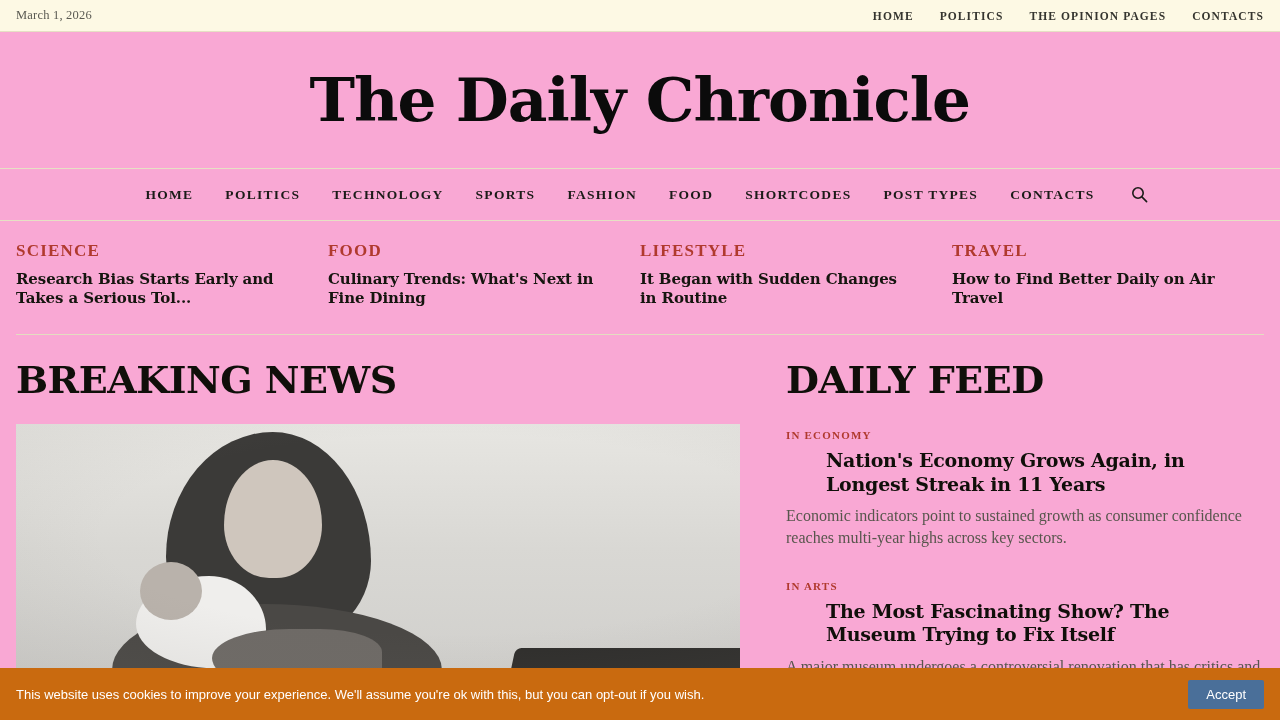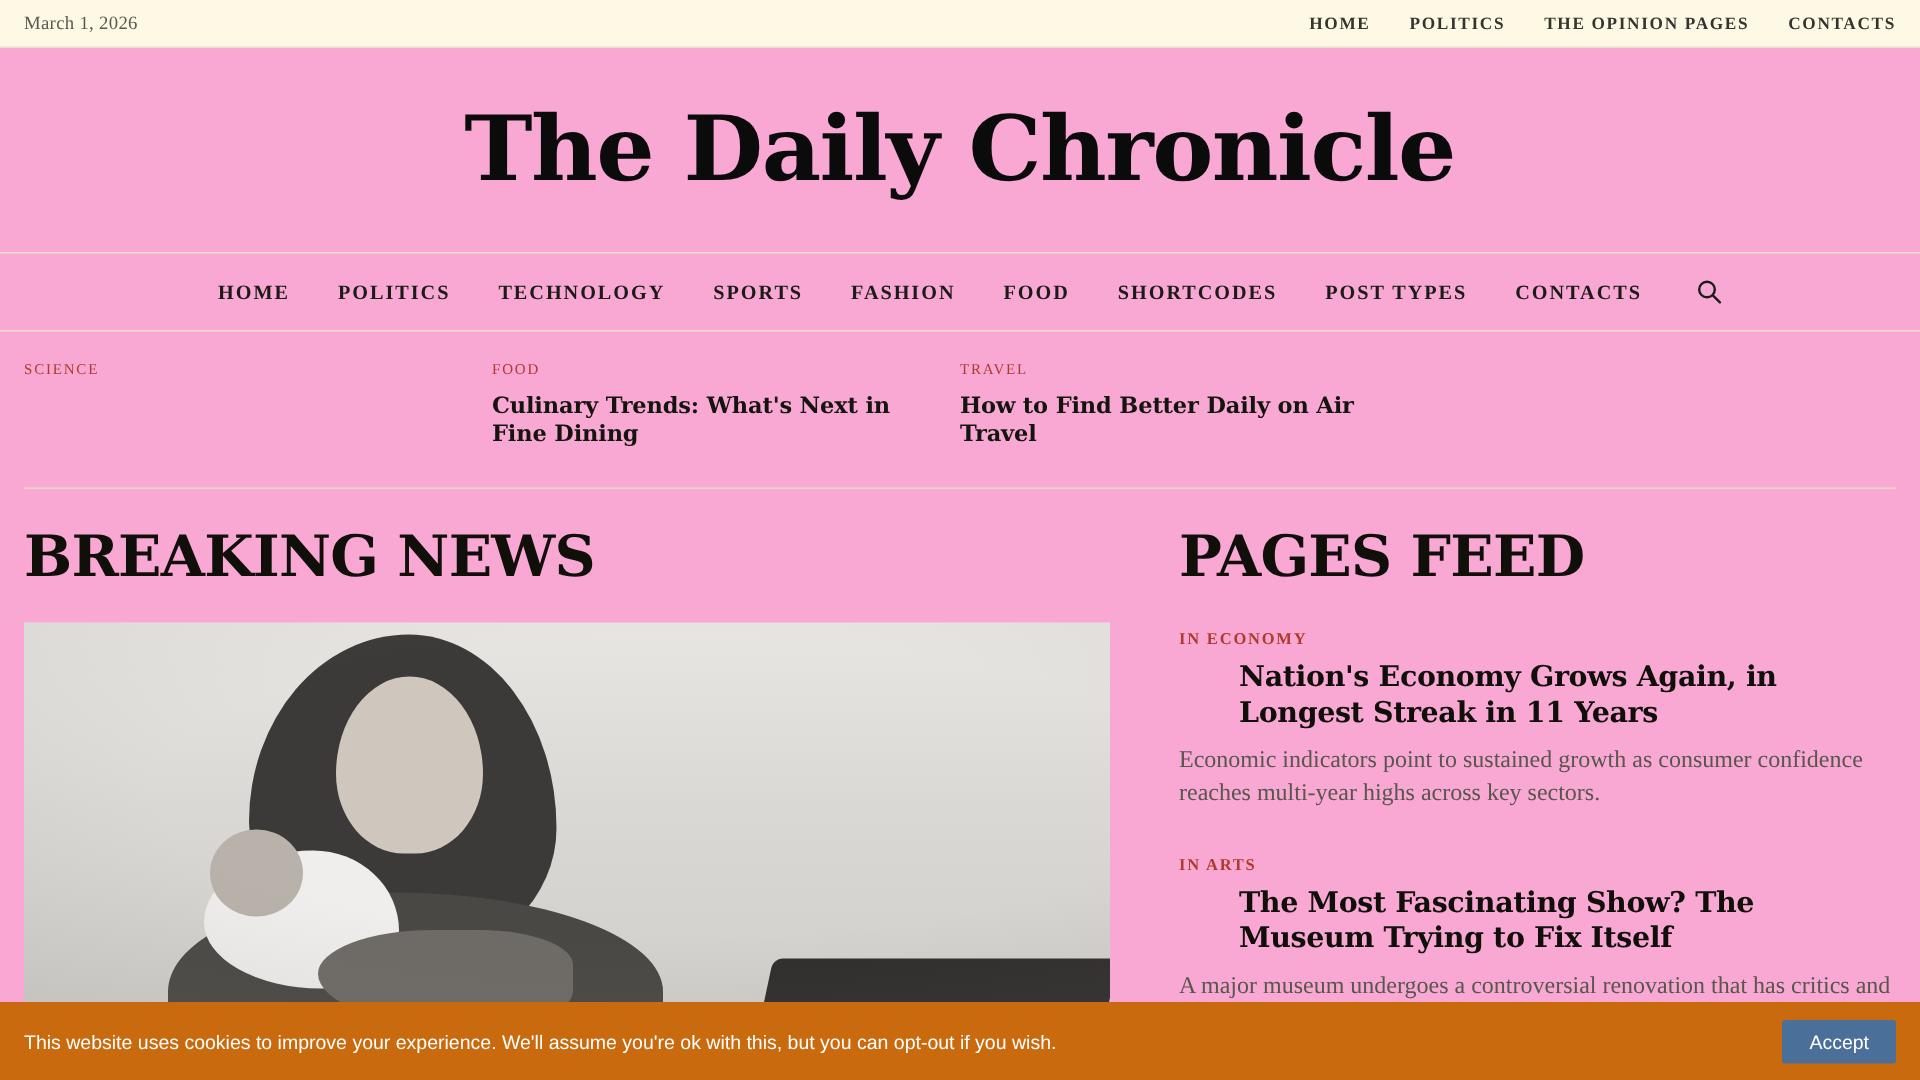--- a/index.html
+++ b/index.html
@@ -88,22 +88,22 @@
   
   .strip {
     display: grid;
     grid-template-columns: repeat(4, 1fr);
     gap: 0;
     padding: 20px 16px 0 16px;
   }
   .strip-item { padding-right: 46px; }
   .strip-cat {
     font-family: "Liberation Serif", serif;
-    font-size: 10px;
-    font-weight: 400;
+    font-size: 17px;
+    font-weight: 700;
     letter-spacing: 1.2px;
     text-transform: uppercase;
     color: #b03a2e;
     margin-bottom: 9px;
   }
   .strip-title {
     font-family: "DejaVu Serif", serif;
     font-size: 15px;
     font-weight: 700;
     line-height: 1.28;
@@ -278,24 +278,29 @@
       <svg width="17" height="17" viewBox="0 0 17 17" fill="none" stroke="#1b1b18" stroke-width="1.6">
         <circle cx="7" cy="7" r="5.2"></circle>
         <line x1="10.9" y1="10.9" x2="15.6" y2="15.6" stroke-linecap="round"></line>
       </svg>
     </button>
   </div>
 
   <div class="strip">
     <div class="strip-item">
       <div class="strip-cat">SCIENCE</div>
+      <div class="strip-title">Research Bias Starts Early and Takes a Serious Tol...</div>
     </div>
     <div class="strip-item">
       <div class="strip-cat">FOOD</div>
       <div class="strip-title">Culinary Trends: What's Next in Fine Dining</div>
+    </div>
+    <div class="strip-item">
+      <div class="strip-cat">LIFESTYLE</div>
+      <div class="strip-title">It Began with Sudden Changes in Routine</div>
     </div>
     <div class="strip-item">
       <div class="strip-cat">TRAVEL</div>
       <div class="strip-title">How to Find Better Daily on Air Travel</div>
     </div>
   </div>
   <div class="strip-divider"></div>
 
   <div class="content">
 
@@ -307,21 +312,21 @@
         <div class="fig-body"></div>
         <div class="fig-baby"></div>
         <div class="fig-baby-head"></div>
         <div class="fig-arm"></div>
         <div class="fig-desk"></div>
         <div class="vignette"></div>
       </div>
     </div>
 
     <div class="col-right">
-      <h2 class="section-head">PAGES FEED</h2>
+      <h2 class="section-head">DAILY FEED</h2>
 
       <div class="feed-item">
         <div class="feed-cat">IN ECONOMY</div>
         <div class="feed-title">Nation's Economy Grows Again, in Longest Streak in 11 Years</div>
         <div class="feed-desc">Economic indicators point to sustained growth as consumer confidence reaches multi-year highs across key sectors.</div>
       </div>
 
       <div class="feed-item">
         <div class="feed-cat">IN ARTS</div>
         <div class="feed-title">The Most Fascinating Show? The Museum Trying to Fix Itself</div>

